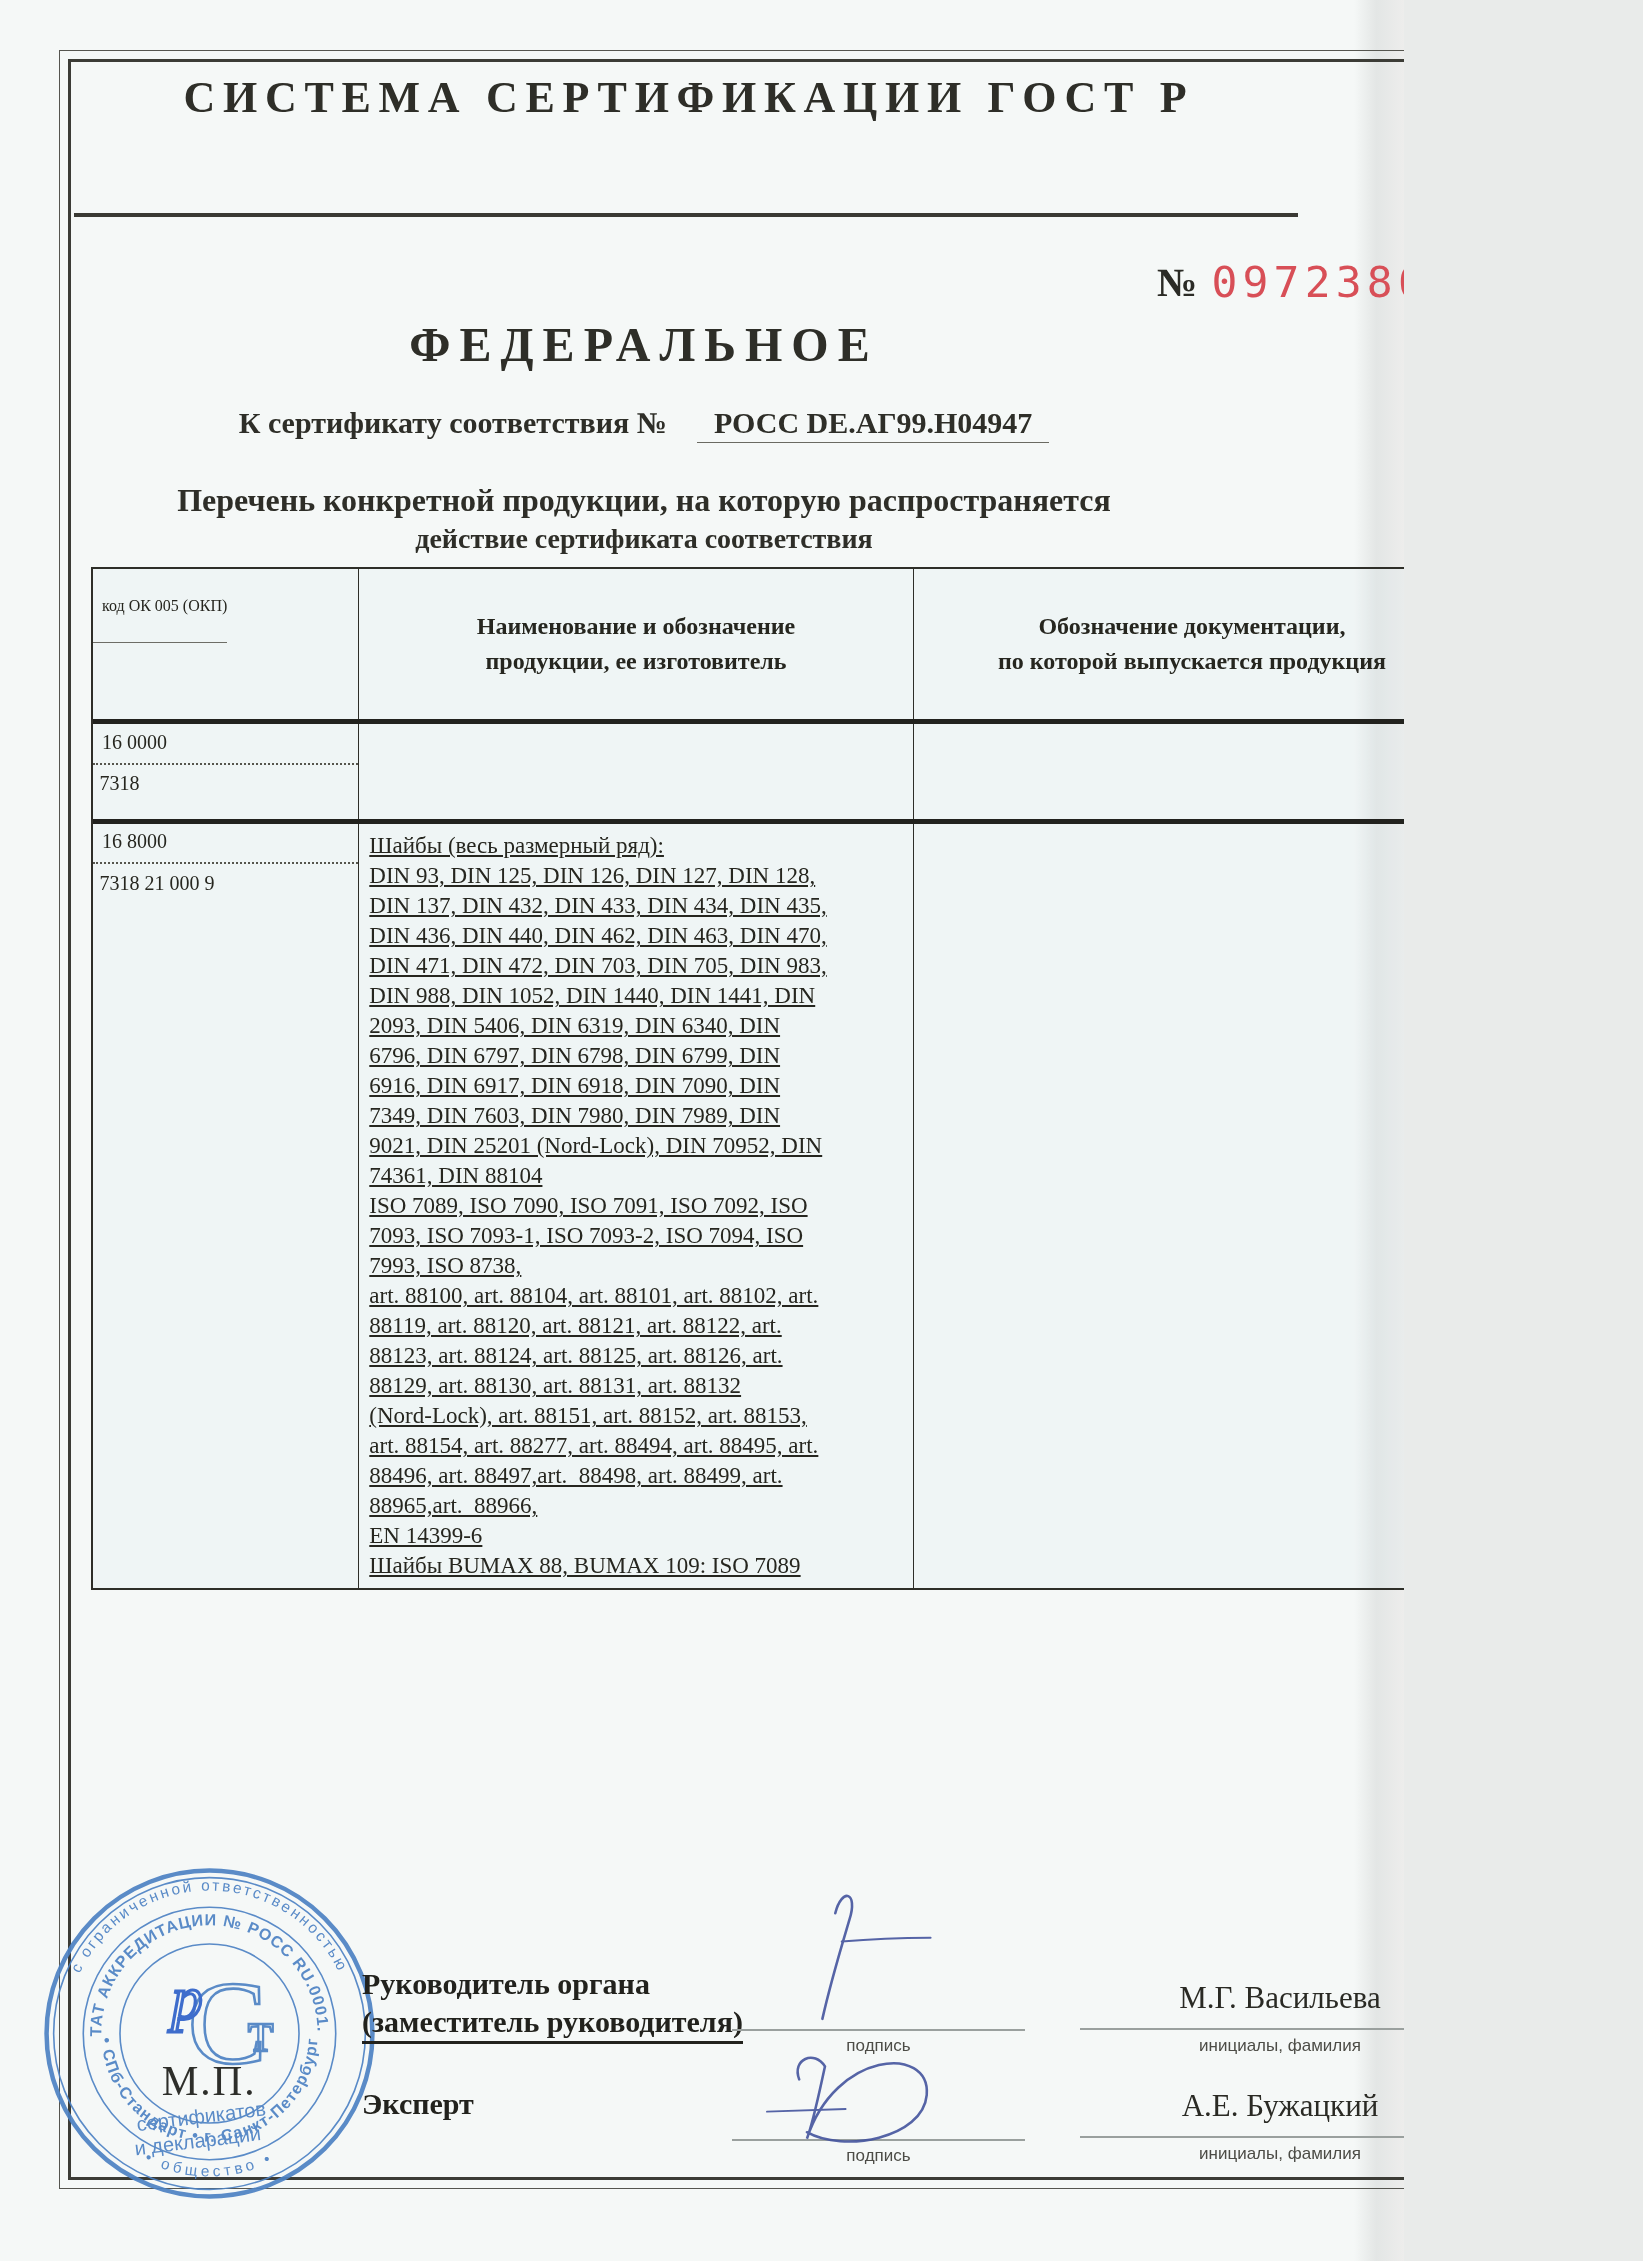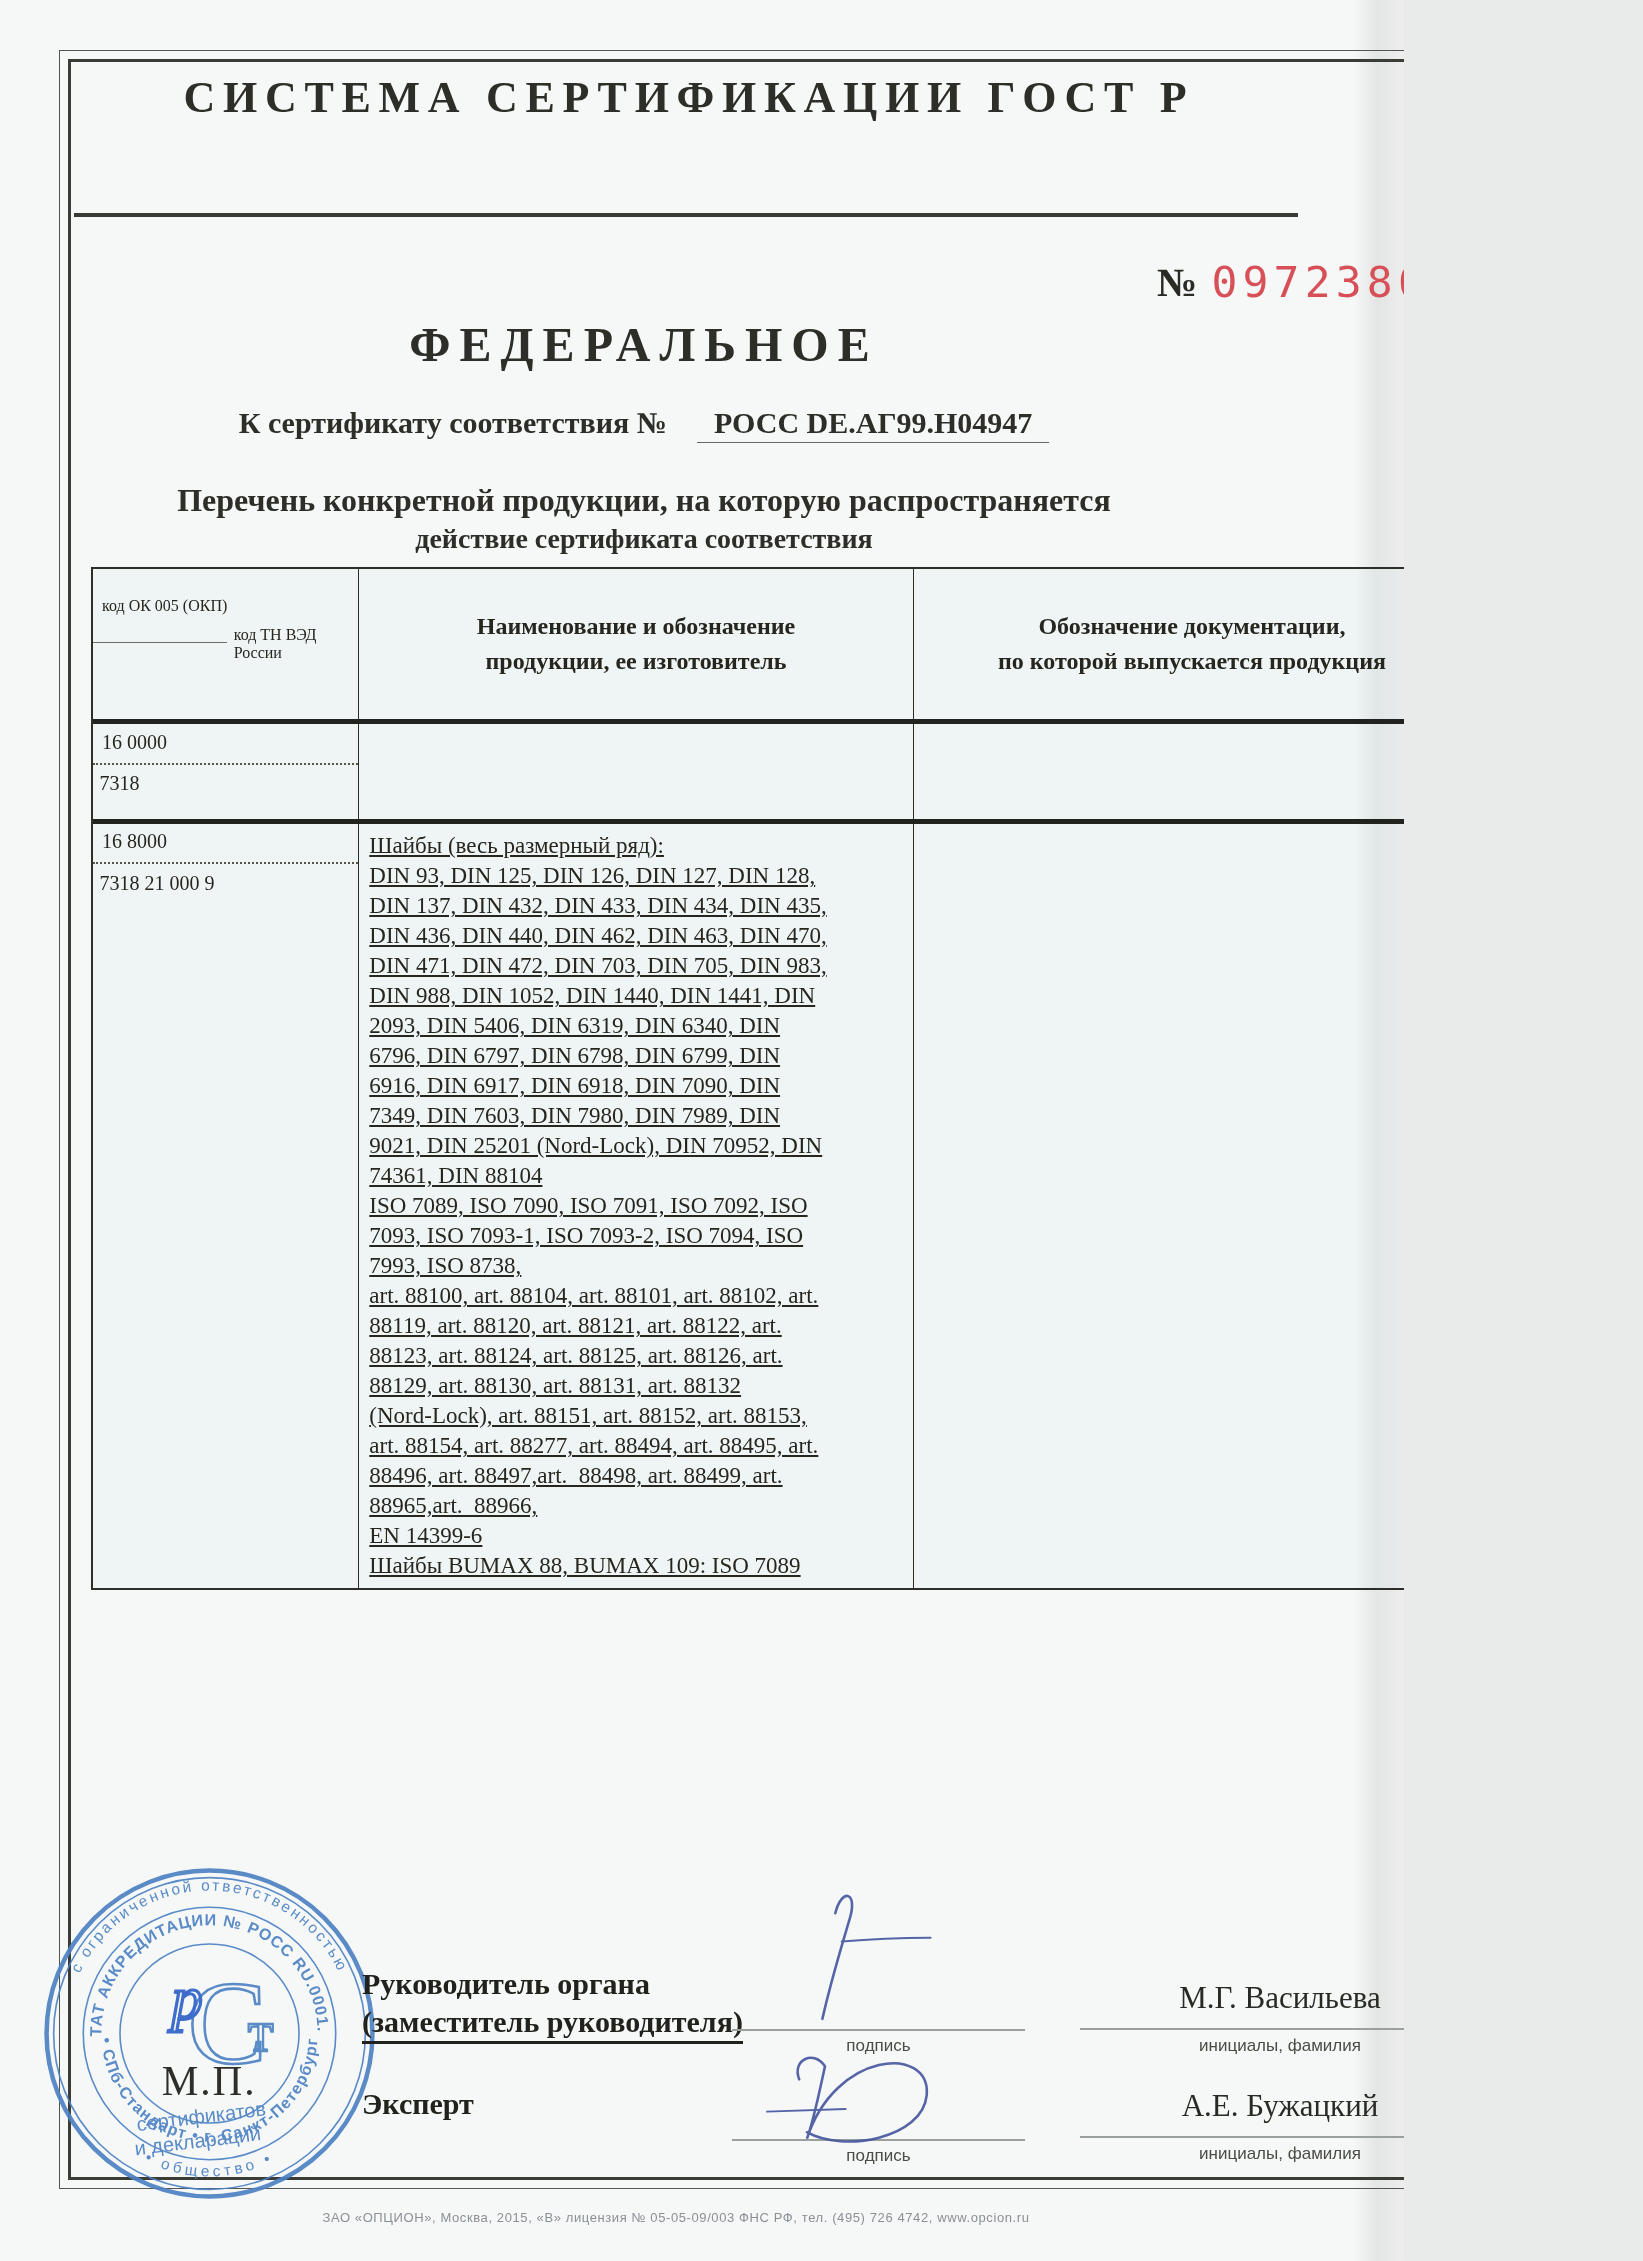--- a/index.html
+++ b/index.html
@@ -86,21 +86,20 @@
     <span class="cert-no">РОСС DE.АГ99.Н04947</span>
   </div>
 
   <div class="purpose1">Перечень конкретной продукции,  на которую распространяется</div>
   <div class="purpose2">действие сертификата соответствия</div>
 
   <div class="doc-table">
 
     <div class="cell c1h">
       <div class="t">код ОК 005 (ОКП)</div>
-      <div class="b">код ТН ВЭД России</div>
     </div>
     <div class="cell chdr">Наименование и обозначение
 продукции, ее изготовитель</div>
     <div class="cell chdr">Обозначение документации,
 по которой выпускается продукция</div>
 
     <div class="sep"></div>
 
     <div class="cell code-cell">
       <div class="code-top">16 0000</div>
@@ -205,15 +204,14 @@
 
   <svg class="pen" width="335" height="284" viewBox="0 0 520 440">
     <g fill="none" stroke="#44549e" stroke-width="4" stroke-linecap="round" opacity="0.9">
       <path d="M 196 48 C 206 8 232 14 218 58 C 208 92 190 150 176 212"></path>
       <path d="M 206 92 C 250 88 300 86 344 86" stroke-width="3"></path>
       <path d="M 140 306 C 128 274 164 260 180 286 C 172 322 162 372 152 398 C 196 262 344 252 338 330 C 332 398 208 420 152 388"></path>
       <path d="M 90 356 L 212 352" stroke-width="3"></path>
     </g>
   </svg>
 
-  <div class="footer-line">ЗАО «ОПЦИОН», Москва, 2015, «В»     лицензия № 05-05-09/003 ФНС РФ,  тел. (495) 726 4742, www.opcion.ru</div>
 </div>
 
 
 </body></html>

